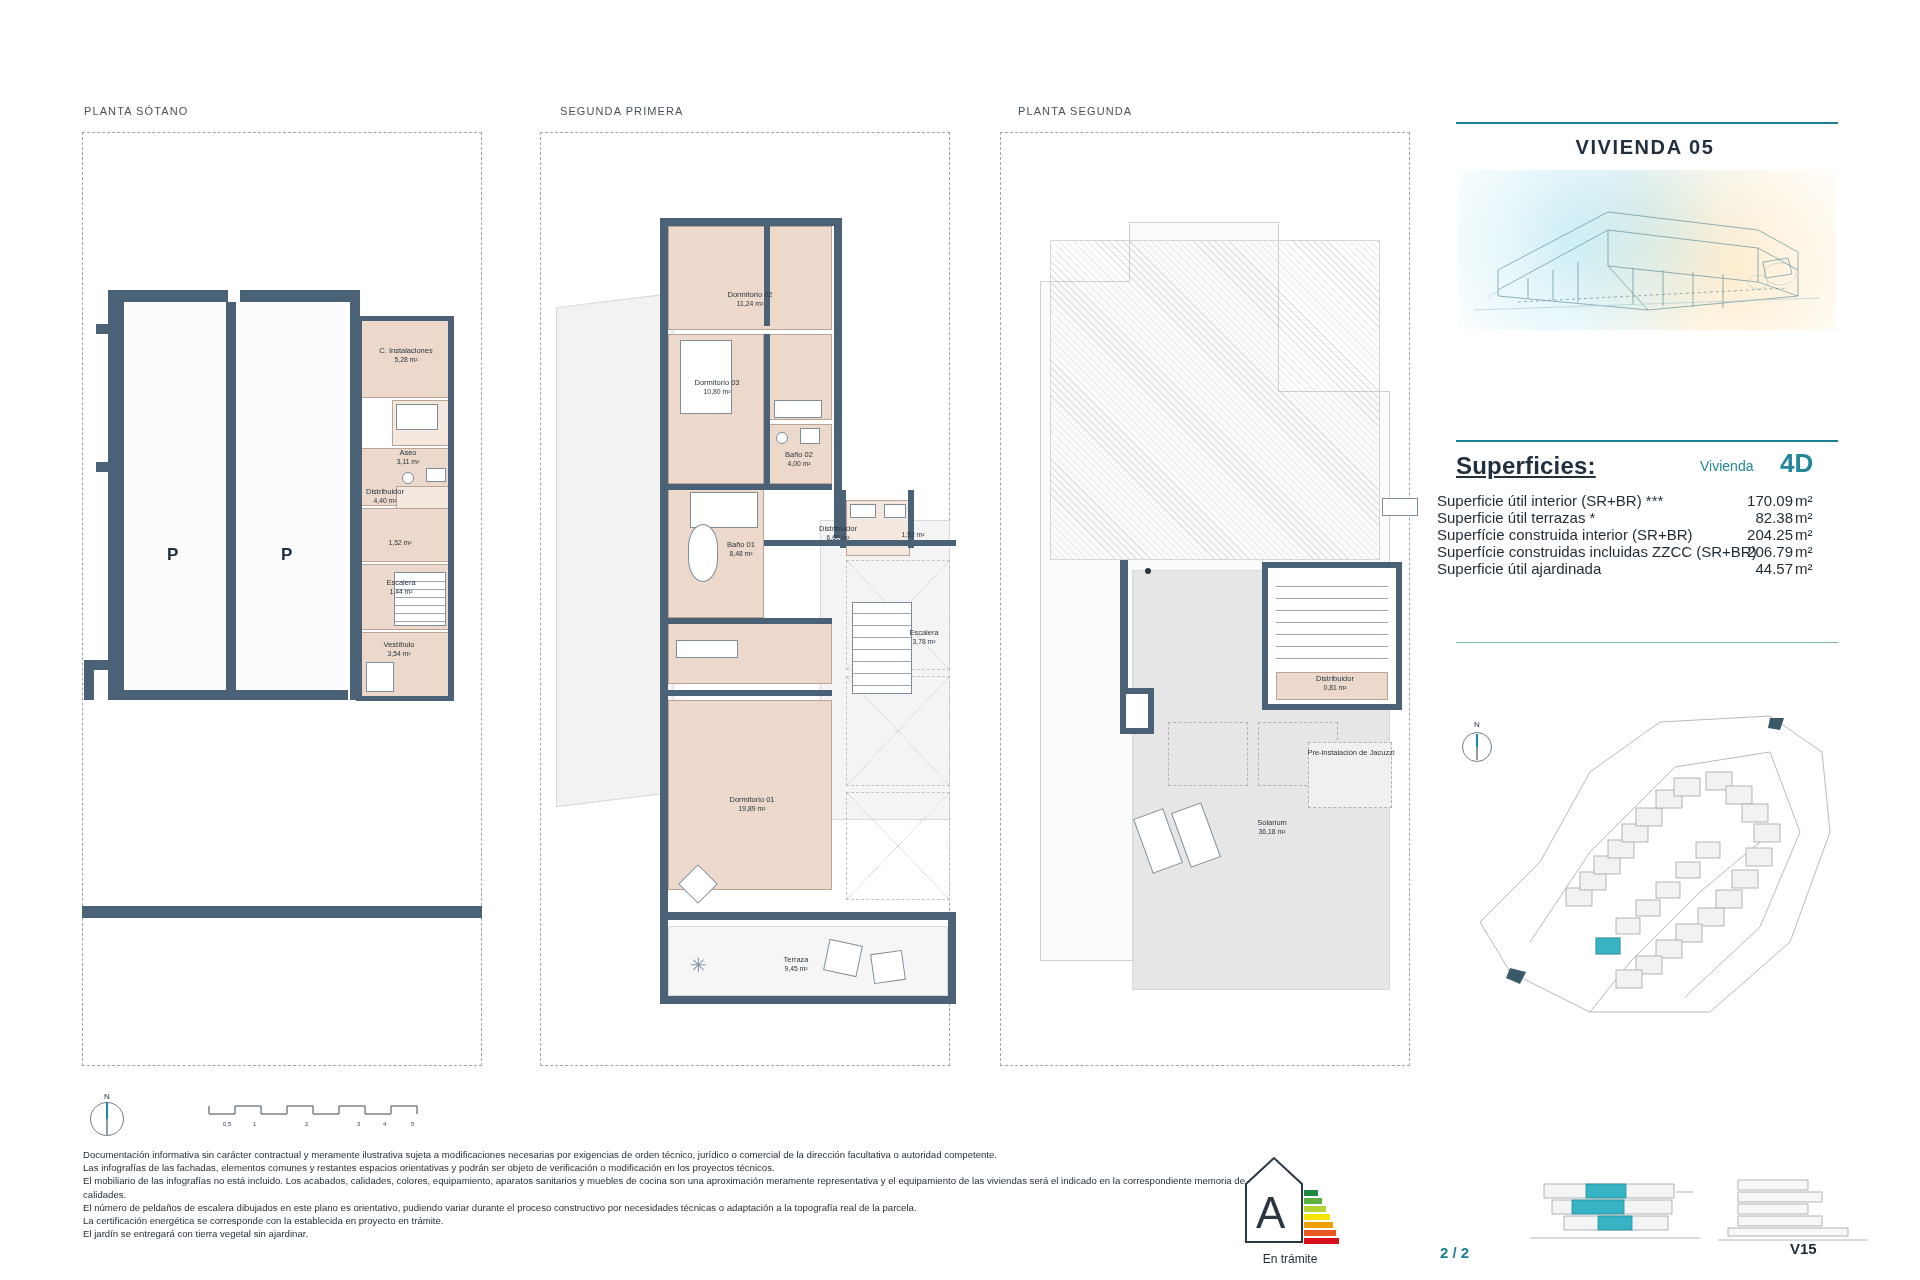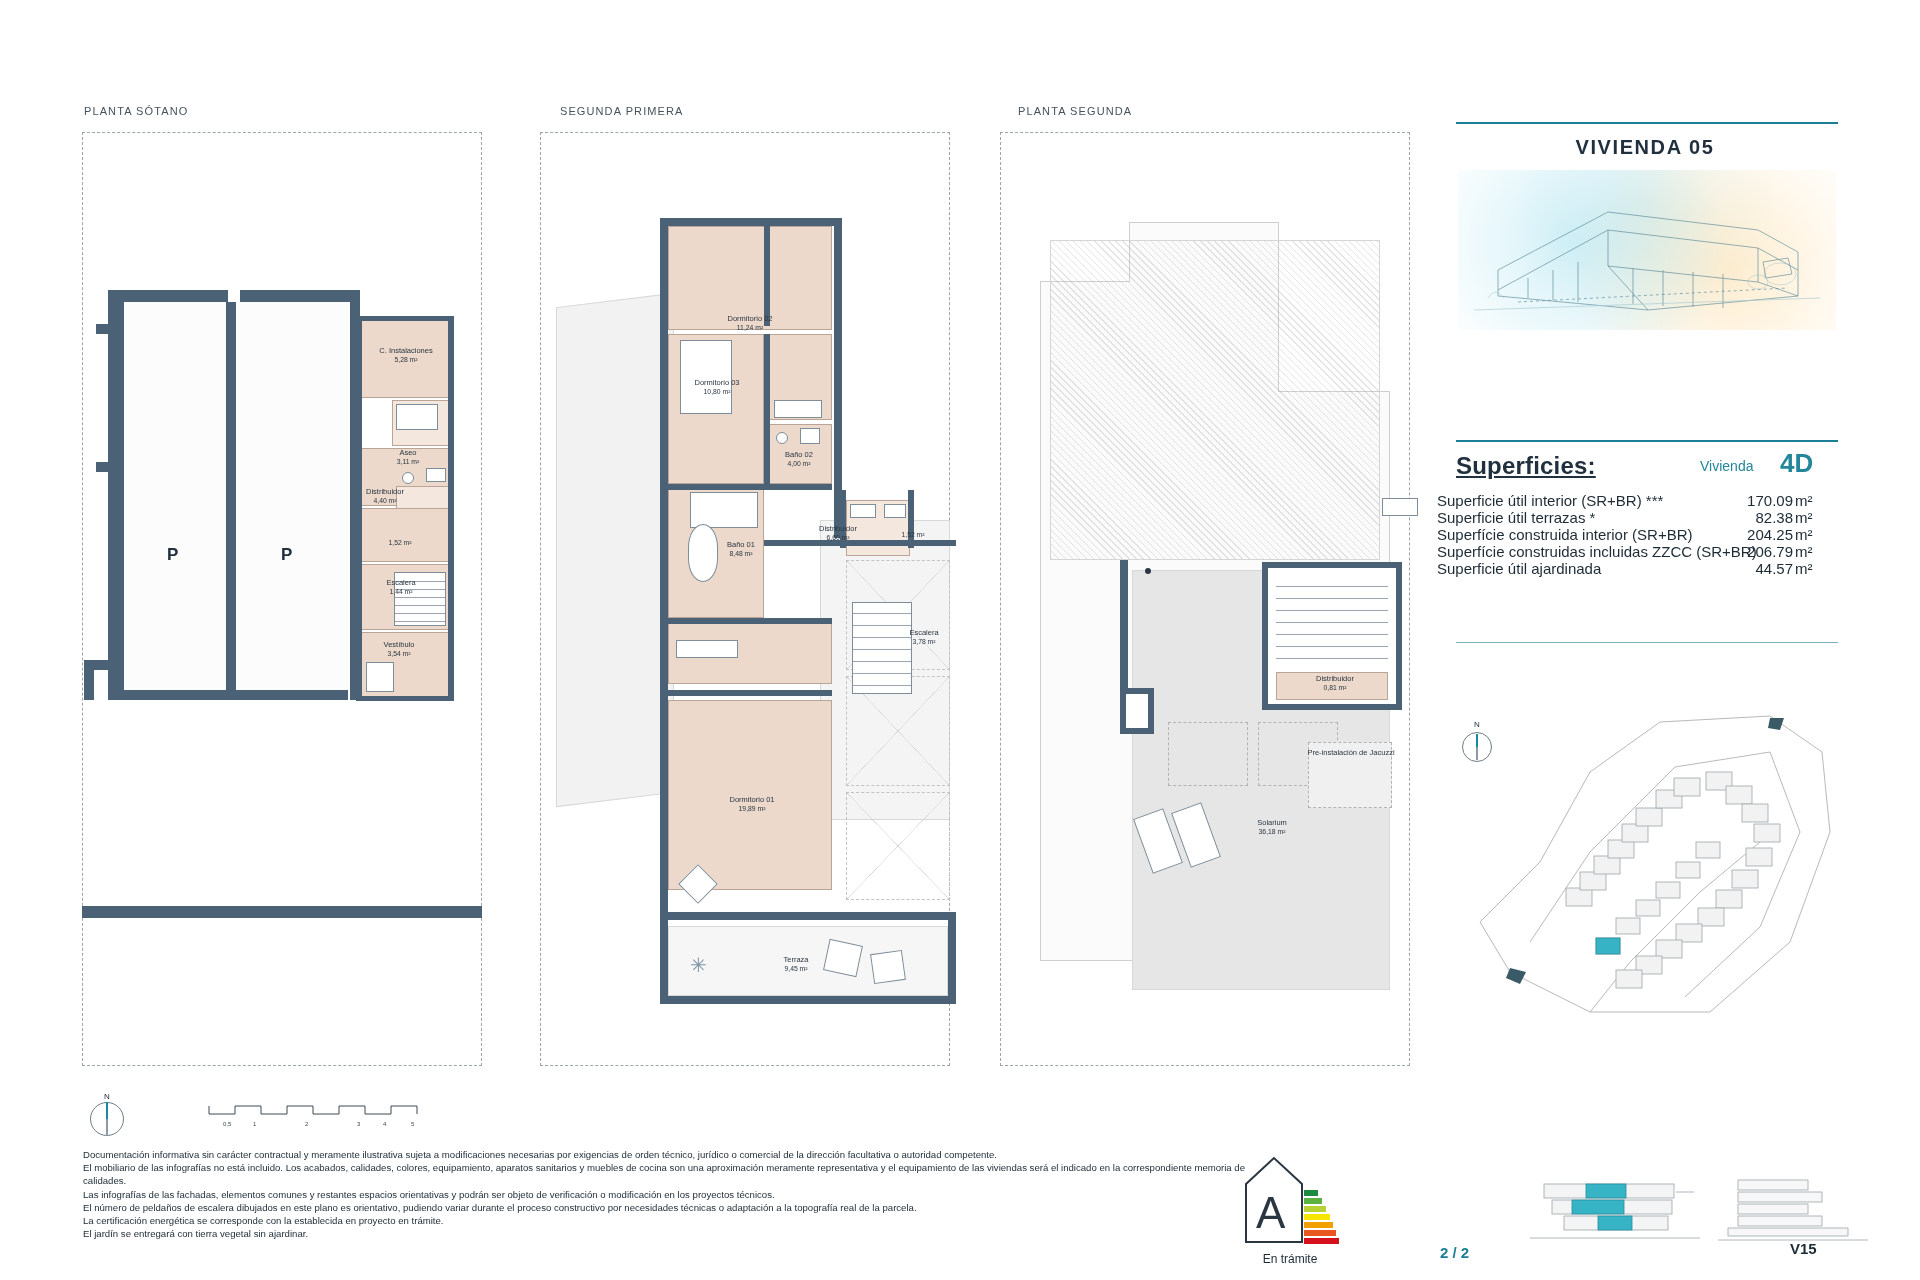--- a/index.html
+++ b/index.html
@@ -272,21 +272,21 @@
       <i style="top:10px"></i>
         <i style="top:22px"></i>
         <i style="top:34px"></i>
         <i style="top:46px"></i>
         <i style="top:58px"></i>
         <i style="top:70px"></i>
         <i style="top:82px"></i>
     </div>
     <div class="abs" style="left:690px; top:955px; width:22px; height:22px; color:#7f96a8; font-size:20px; line-height:20px;">✳</div>
 
-    <div class="lbl" style="left:710px; top:290px; width:80px;margin-top:24px;">
+    <div class="lbl" style="left:710px; top:290px; width:80px;">
       <b>Dormitorio 02</b><span class="a">11,24 m²</span>
     </div>
     <div class="lbl" style="left:678px; top:378px; width:78px;">
       <b>Dormitorio 03</b><span class="a">10,80 m²</span>
     </div>
     <div class="lbl" style="left:762px; top:450px; width:74px;">
       <b>Baño 02</b><span class="a">4,00 m²</span>
     </div>
     <div class="lbl" style="left:708px; top:540px; width:66px;">
       <b>Baño 01</b><span class="a">8,48 m²</span>
@@ -485,22 +485,22 @@
           <text x="100" y="24">2</text>
         <text x="152" y="24">3</text>
           <text x="178" y="24">4</text>
           <text x="206" y="24">5</text>
       </g>
     </svg>
   </div>
 
   <div id="disclaimer">
     <div>Documentación informativa sin carácter contractual y meramente ilustrativa sujeta a modificaciones necesarias por exigencias de orden técnico, jurídico o comercial de la dirección facultativa o autoridad competente.</div>
+    <div>Las infografías de las fachadas, elementos comunes y restantes espacios orientativas y podrán ser objeto de verificación o modificación en los proyectos técnicos.</div>
     <div>El mobiliario de las infografías no está incluido. Los acabados, calidades, colores, equipamiento, aparatos sanitarios y muebles de cocina son una aproximación meramente representativa y el equipamiento de las viviendas será el indicado en la correspondiente memoria de calidades.</div>
-    <div>Las infografías de las fachadas, elementos comunes y restantes espacios orientativas y podrán ser objeto de verificación o modificación en los proyectos técnicos.</div>
     <div>El número de peldaños de escalera dibujados en este plano es orientativo, pudiendo variar durante el proceso constructivo por necesidades técnicas o adaptación a la topografía real de la parcela.</div>
     <div>La certificación energética se corresponde con la establecida en proyecto en trámite.</div>
     <div>El jardín se entregará con tierra vegetal sin ajardinar.</div>
   </div>
 
   <div class="energy">
     <svg width="100" height="100" viewBox="0 0 100 100">
       <path d="M6 34 L34 8 L62 34 L62 92 L6 92 Z" fill="none" stroke="#2a3642" stroke-width="2"></path>
       <text x="16" y="78" font-size="44" font-family="Liberation Sans, sans-serif" fill="#2a3642">A</text>
       <g>

